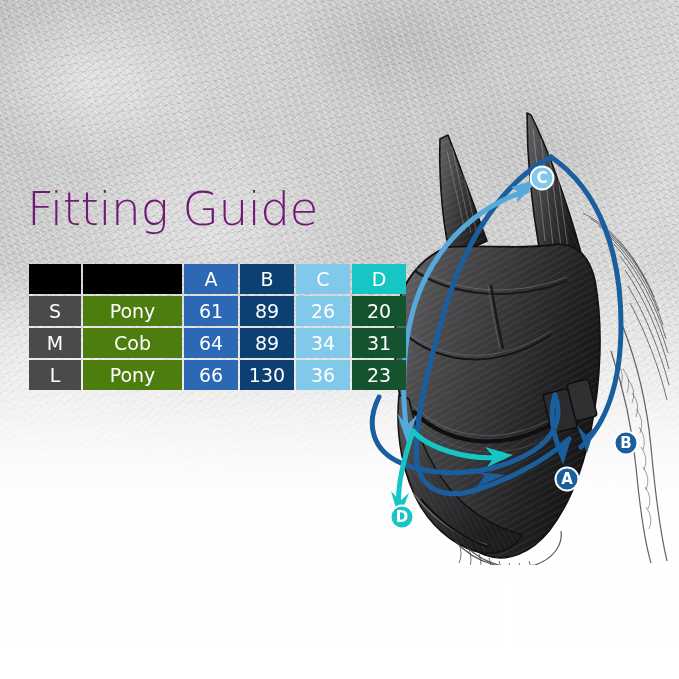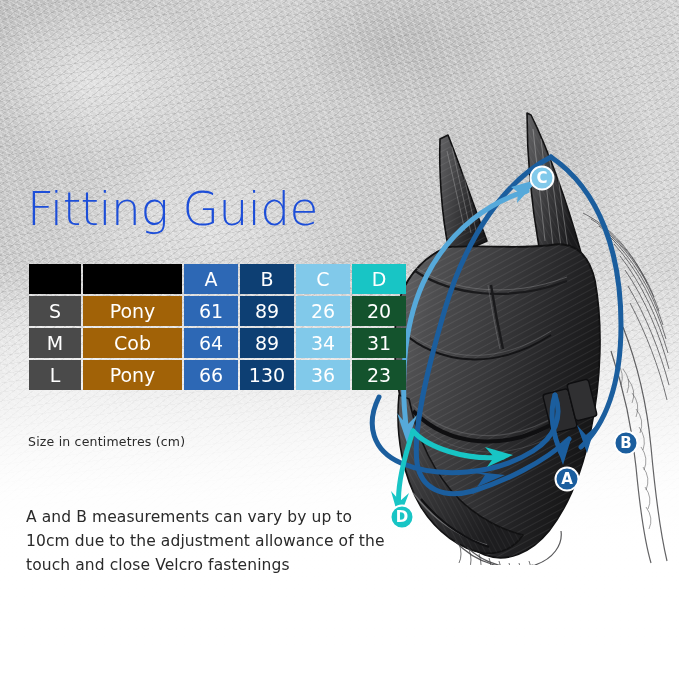--- a/index.html
+++ b/index.html
@@ -45,21 +45,21 @@
             mask-image: linear-gradient(to bottom, #000 0%, #000 48%, rgba(0,0,0,.45) 66%, rgba(0,0,0,.08) 80%, rgba(0,0,0,0) 90%);
   }
   .bg-fade {
     position: absolute; inset: 0;
     background: linear-gradient(to bottom, rgba(255,255,255,0) 40%, rgba(255,255,255,.55) 62%, rgba(255,255,255,.97) 80%, #fff 100%);
   }
 
   
   #title {
     position: absolute; left: 27px; top: 185px;
-    font-size: 47px; font-weight: 300; color: #1d4ed8;
+    font-size: 47px; font-weight: 300; color: #701a75;
     letter-spacing: -0.5px; line-height: 1;
   }
 
   
   #size-table {
     position: absolute; left: 27px; top: 262px;
     width: 381px;
     border-collapse: separate;
     border-spacing: 2px;
     table-layout: fixed;
@@ -79,21 +79,21 @@
   .col-name  { width: 99px; }
   .col-meas  { width: 54px; }
 
   .hd-blank { background: #000000; }
   .hd-a { background: #2d68b5; }
   .hd-b { background: #0d3f73; }
   .hd-c { background: #81c9ea; }
   .hd-d { background: #18c5c5; }
 
   .cell-size { background: #4a4a4a; }
-  .cell-name { background: #a16207; font-size: 18px; margin-left: 16px; }
+  .cell-name { background: #4d7c0f; font-size: 18px; margin-left: 16px; }
   .cell-a { background: #2d68b5; }
   .cell-b { background: #0d3f73; }
   .cell-c { background: #81c9ea; }
   .cell-d { background: #14532d; }
 
   
   #size-note {
     position: absolute; left: 28px; top: 434px;
     font-size: 12.5px; color: #2b2b2b; letter-spacing: .2px;
   }
@@ -340,16 +340,14 @@
         <td class="cell-size">L</td>
         <td class="cell-name">Pony</td>
         <td class="cell-a">66</td>
         <td class="cell-b">130</td>
         <td class="cell-c">36</td>
         <td class="cell-d">23</td>
       </tr>
     </tbody>
   </table>
 
-  <div id="size-note">Size in centimetres (cm)</div>
-  <div id="disclaimer">A and B measurements can vary by up to 10cm due to the adjustment allowance of the touch and close Velcro fastenings</div>
 
 </div>
 
 </body></html>

